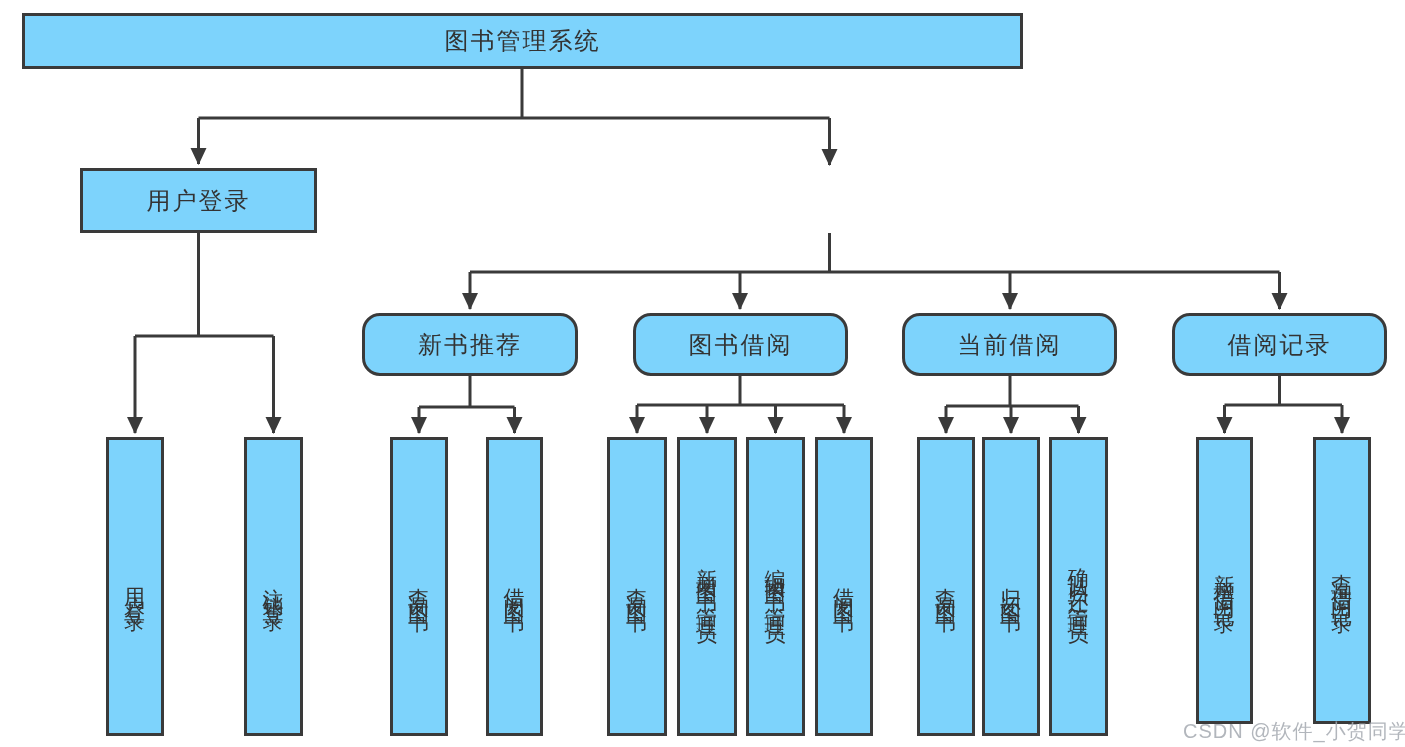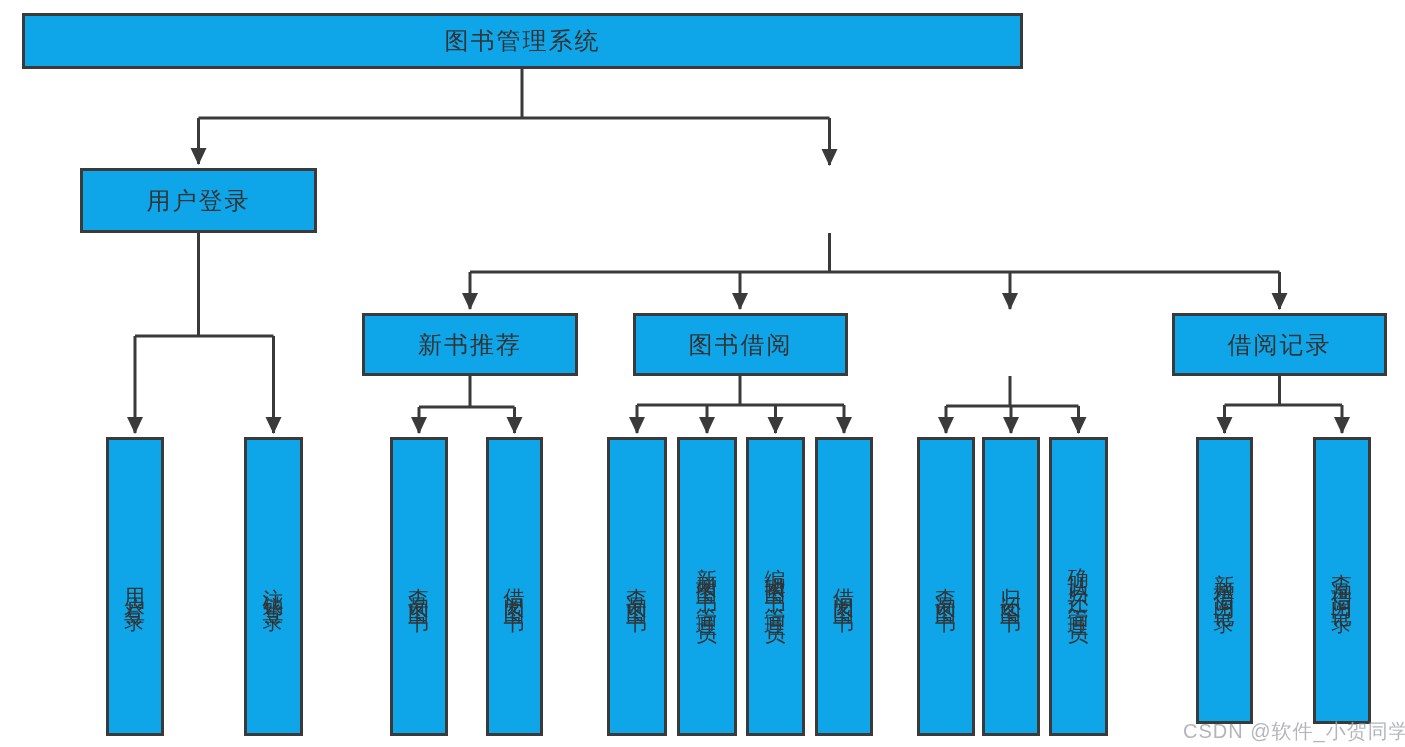--- a/index.html
+++ b/index.html
@@ -13,21 +13,21 @@
   }
   .wires {
     position: absolute;
     left: 0; top: 0;
     width: 1405px; height: 747px;
   }
   .node {
     position: absolute;
     box-sizing: border-box;
     border: 3px solid #3a3a3a;
-    background: #0ea5e9;
+    background: #7dd3fc;
     display: flex;
     align-items: center;
     justify-content: center;
     color: #333333;
   }
   .node.h span {
     font-size: 24px;
     letter-spacing: 2px;
     white-space: nowrap;
   }
@@ -35,21 +35,21 @@
     writing-mode: vertical-rl;
     text-orientation: mixed;
     font-size: 21px;
     letter-spacing: 8px;
     line-height: 1;
   }
   
   .root   { left: 22px;  top: 13px;  width: 1001px; height: 56px; }
   .l2a    { left: 80px;  top: 168px; width: 237px;  height: 65px; }
   .l2b    { left: 712px; top: 169px; width: 235px;  height: 64px; }
-  .l3     { top: 313px; height: 63px; }
+  .l3     { top: 313px; height: 63px; border-radius: 18px; }
   .l3a    { left: 362px;  width: 216px; }
   .l3b    { left: 633px;  width: 215px; }
   .l3c    { left: 902px;  width: 215px; }
   .l3d    { left: 1172px; width: 215px; }
   .leaf   { top: 437px; height: 299px; }
   .leaf.short { height: 287px; }
   .u0  { left: 106px;  width: 58px; }
   .u1  { left: 244px;  width: 59px; }
   .nb0 { left: 390px;  width: 58px; }
   .nb1 { left: 486px;  width: 57px; }
@@ -128,20 +128,23 @@
   <div class="node h l2a">
     <span>用户登录</span>
   </div>
 
   <div class="node h l3 l3a">
     <span>新书推荐</span>
   </div>
   <div class="node h l3 l3b">
     <span>图书借阅</span>
   </div>
+  <div class="node h l3 l3c">
+    <span>当前借阅</span>
+  </div>
   <div class="node h l3 l3d">
     <span>借阅记录</span>
   </div>
 
   <div class="node v leaf u0">
     <span>用户登录</span>
   </div>
   <div class="node v leaf u1">
     <span>注销登录</span>
   </div>

